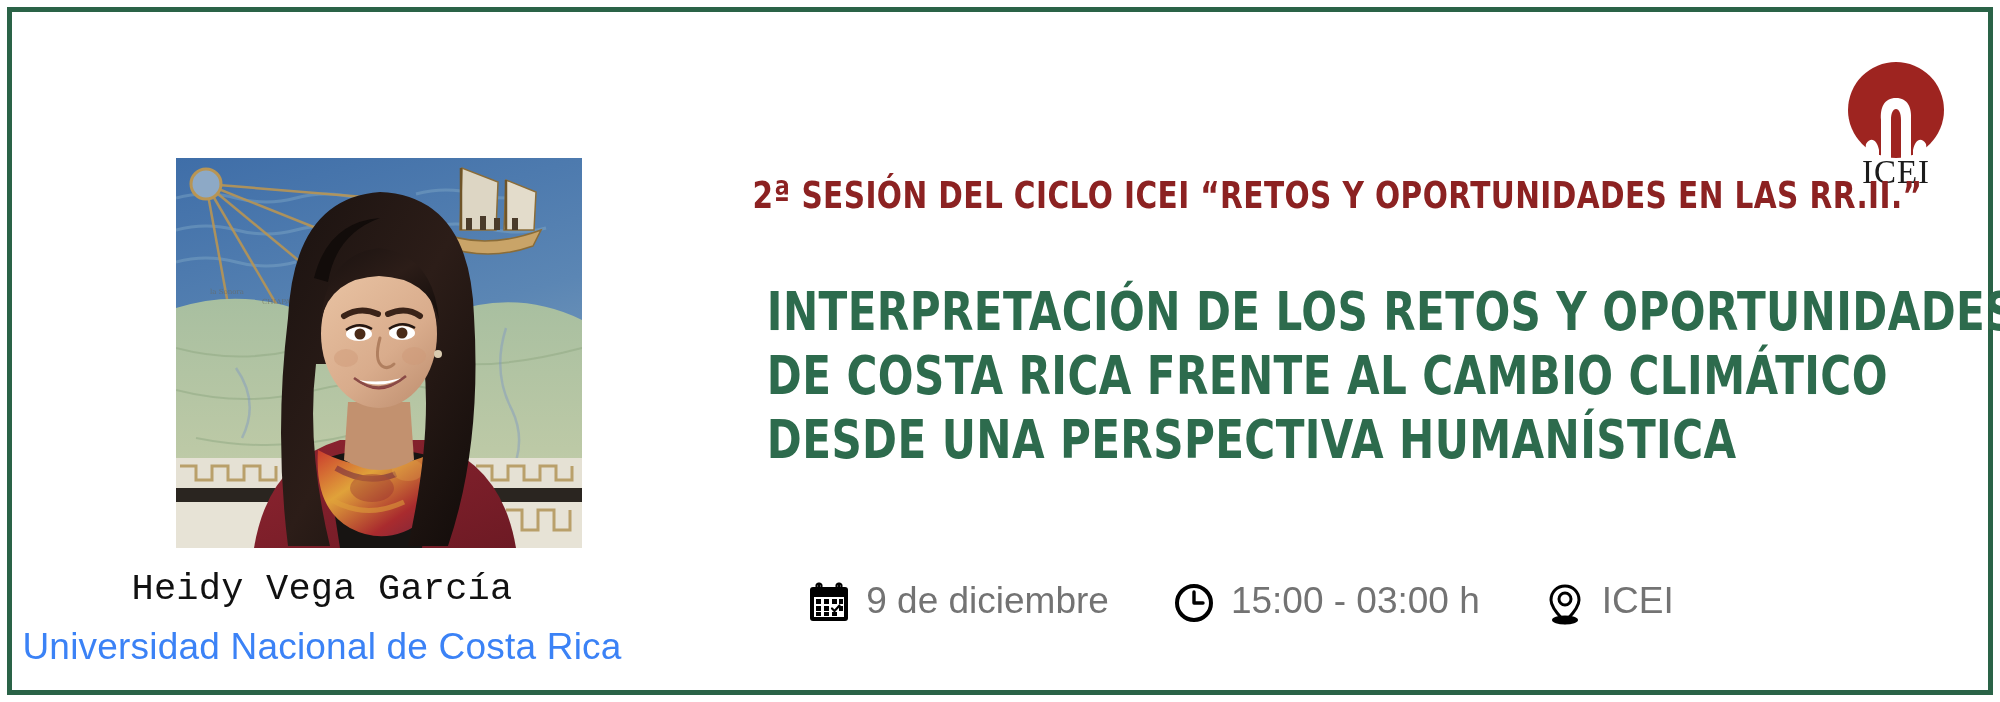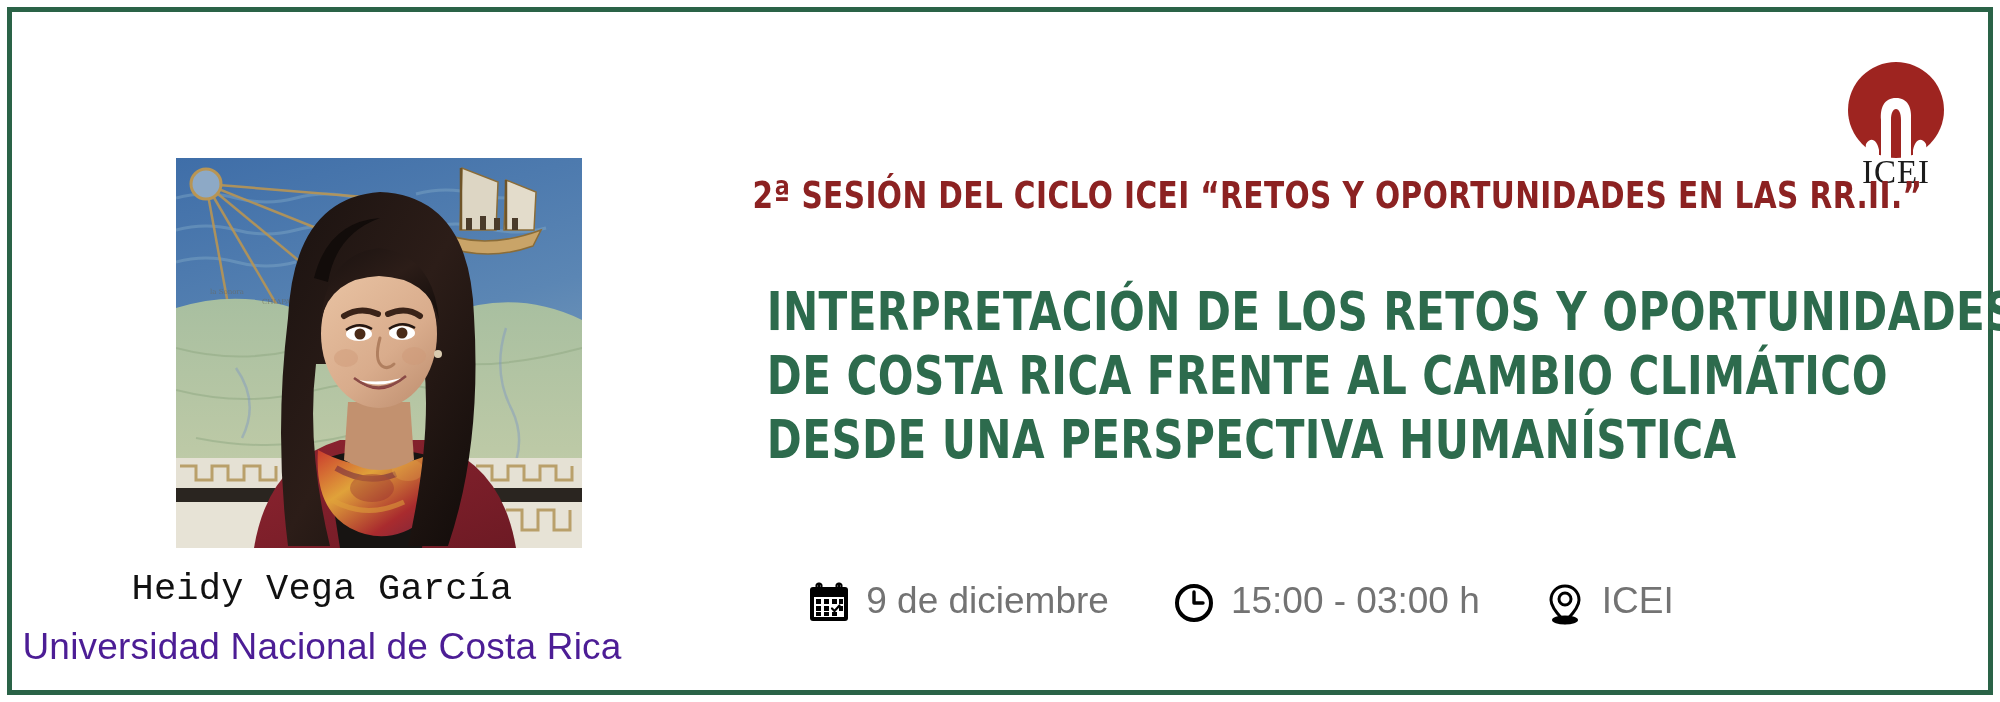--- a/index.html
+++ b/index.html
@@ -94,21 +94,21 @@
     letter-spacing: 0.2px;
     font-family: Liberation Mono, monospace;
   }
   .speaker-affil {
     position: absolute;
     left: 0;
     top: 586px;
     width: 620px;
     text-align: center;
     font-size: 37px;
-    color: #4c1d95;
+    color: #3b82f6;
     letter-spacing: 0.2px;
   }
 
   
   .text-col {
     position: absolute;
     left: 620px;
     top: 12px;
     right: 0;
     height: 100%;

